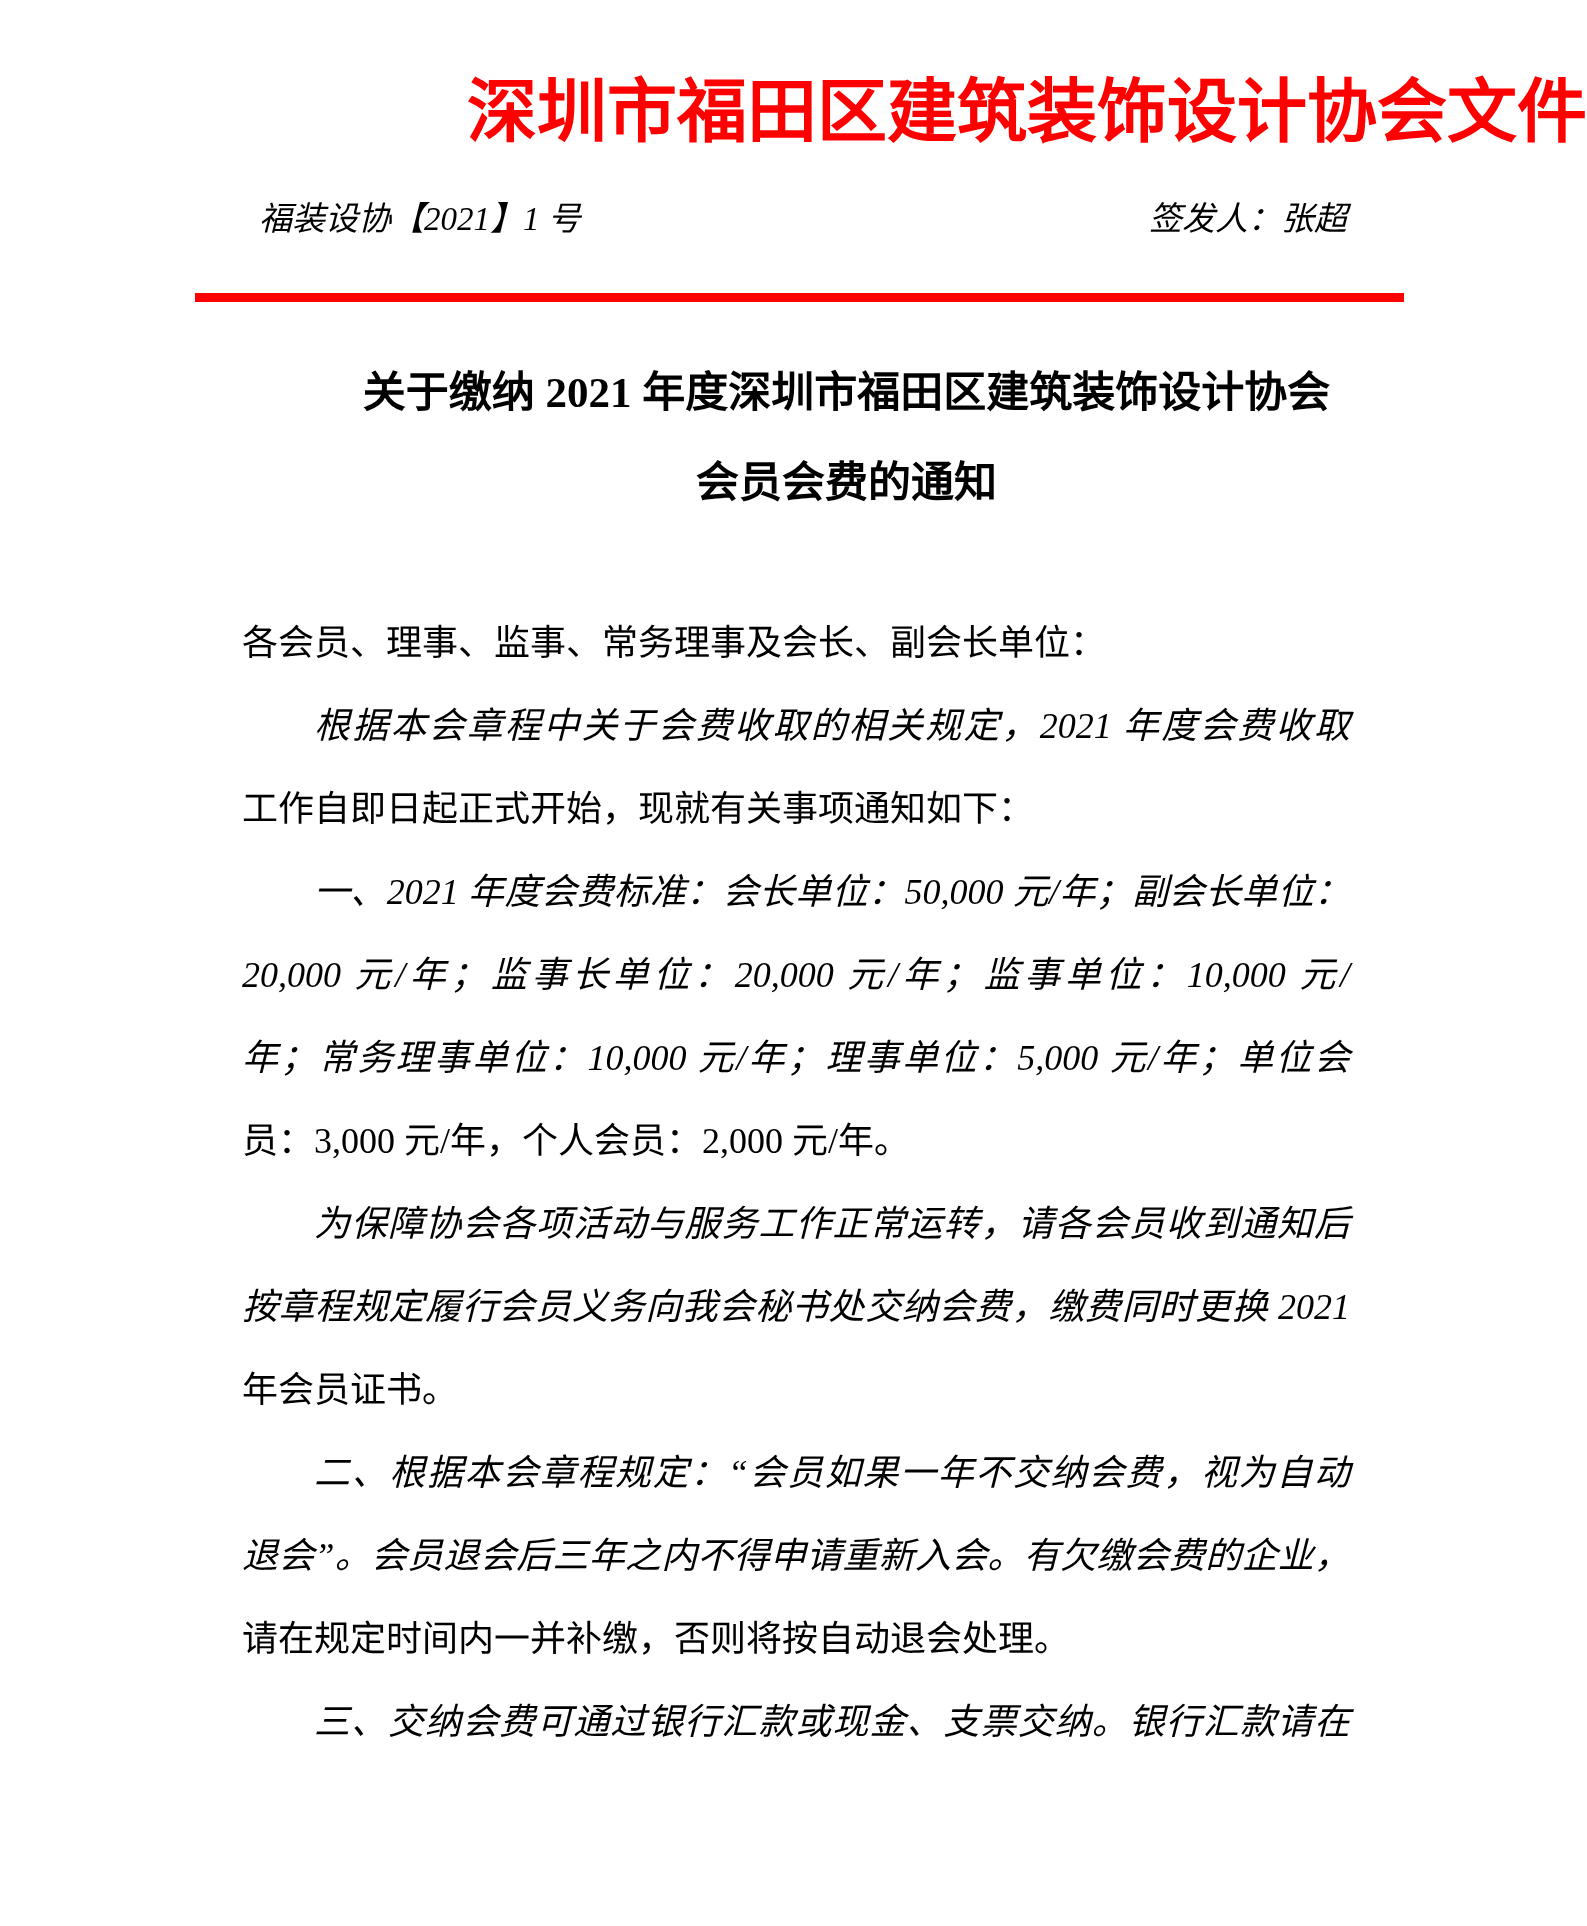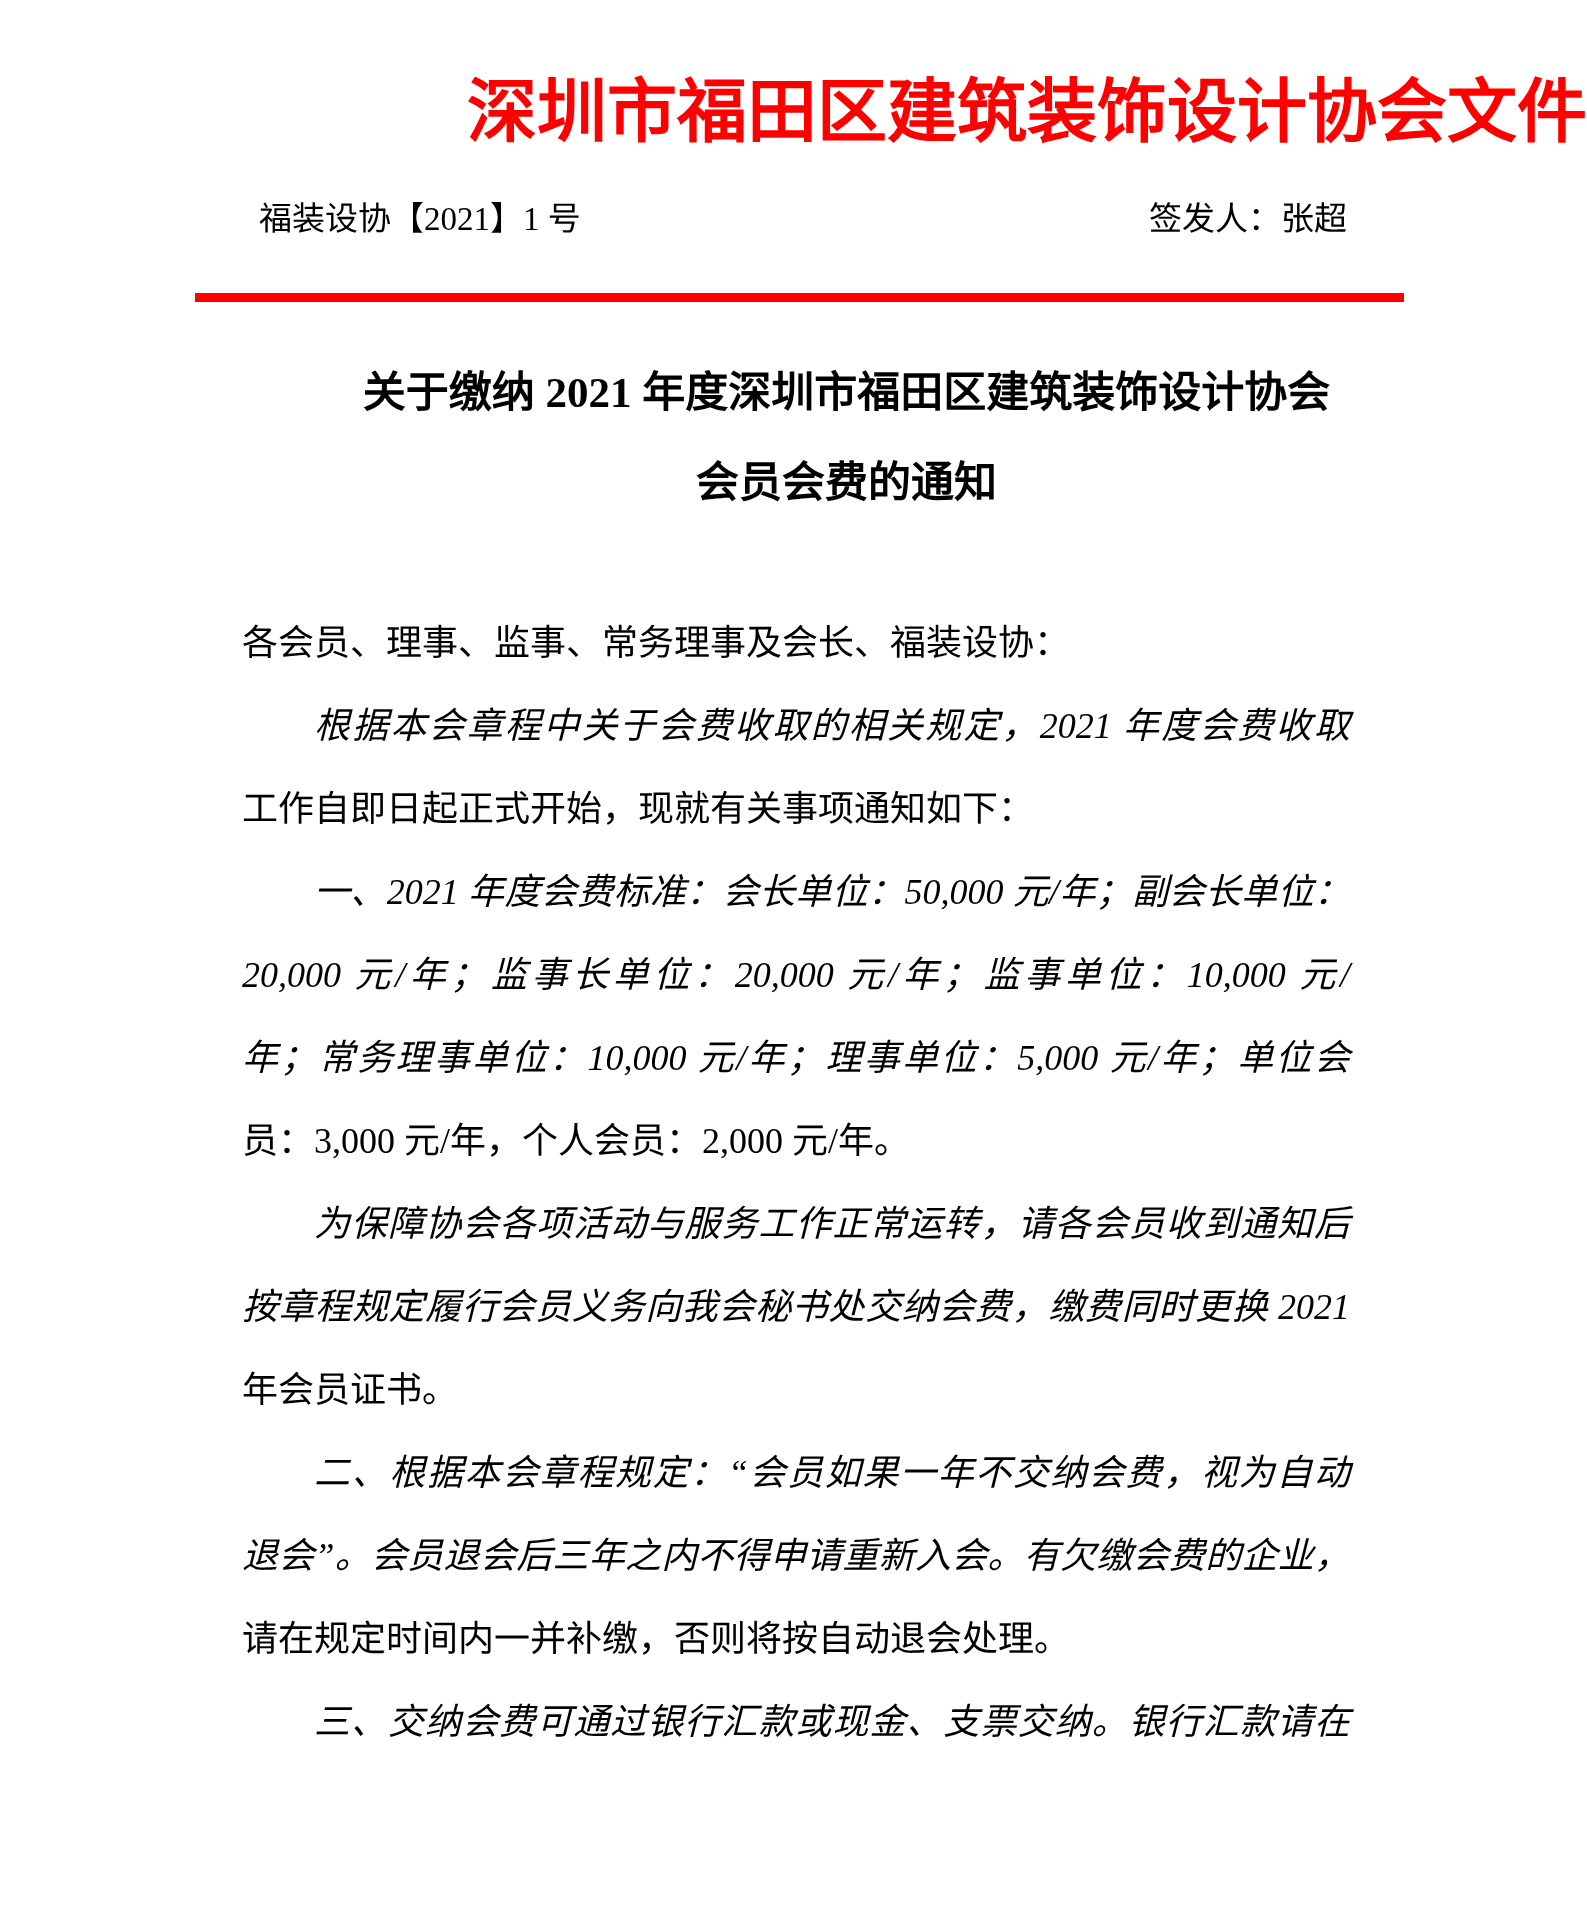--- a/index.html
+++ b/index.html
@@ -33,20 +33,21 @@
   .info-row {
     position: absolute;
     top: 198px;
     left: 259px;
     width: 1088px;
     display: flex;
     justify-content: space-between;
     font-size: 33px;
     line-height: 42px;
     white-space: nowrap;
+    font-style: italic;
   }
   
   .red-rule {
     position: absolute;
     top: 293px;
     left: 195px;
     width: 1209px;
     height: 9px;
     background: #fe0000;
   }
@@ -98,21 +99,21 @@
   </div>
 
   <div class="red-rule"></div>
 
   <div class="doc-title">
     <div>关于缴纳 2021 年度深圳市福田区建筑装饰设计协会</div>
     <div>会员会费的通知</div>
   </div>
 
   <div class="doc-body" id="doc-body">
-      <div class="body-line">各会员、理事、监事、常务理事及会长、福装设协：</div>
+      <div class="body-line">各会员、理事、监事、常务理事及会长、副会长单位：</div>
       <div class="body-line indent justify">根据本会章程中关于会费收取的相关规定，2021 年度会费收取</div>
       <div class="body-line">工作自即日起正式开始，现就有关事项通知如下：</div>
       <div class="body-line indent justify">一、2021 年度会费标准：会长单位：50,000 元/年；副会长单位：</div>
       <div class="body-line justify">20,000 元/年；监事长单位：20,000 元/年；监事单位：10,000 元/</div>
       <div class="body-line justify">年；常务理事单位：10,000 元/年；理事单位：5,000 元/年；单位会</div>
       <div class="body-line">员：3,000 元/年，个人会员：2,000 元/年。</div>
       <div class="body-line indent justify">为保障协会各项活动与服务工作正常运转，请各会员收到通知后</div>
       <div class="body-line justify">按章程规定履行会员义务向我会秘书处交纳会费，缴费同时更换 2021</div>
       <div class="body-line">年会员证书。</div>
       <div class="body-line indent justify">二、根据本会章程规定：“会员如果一年不交纳会费，视为自动</div>

